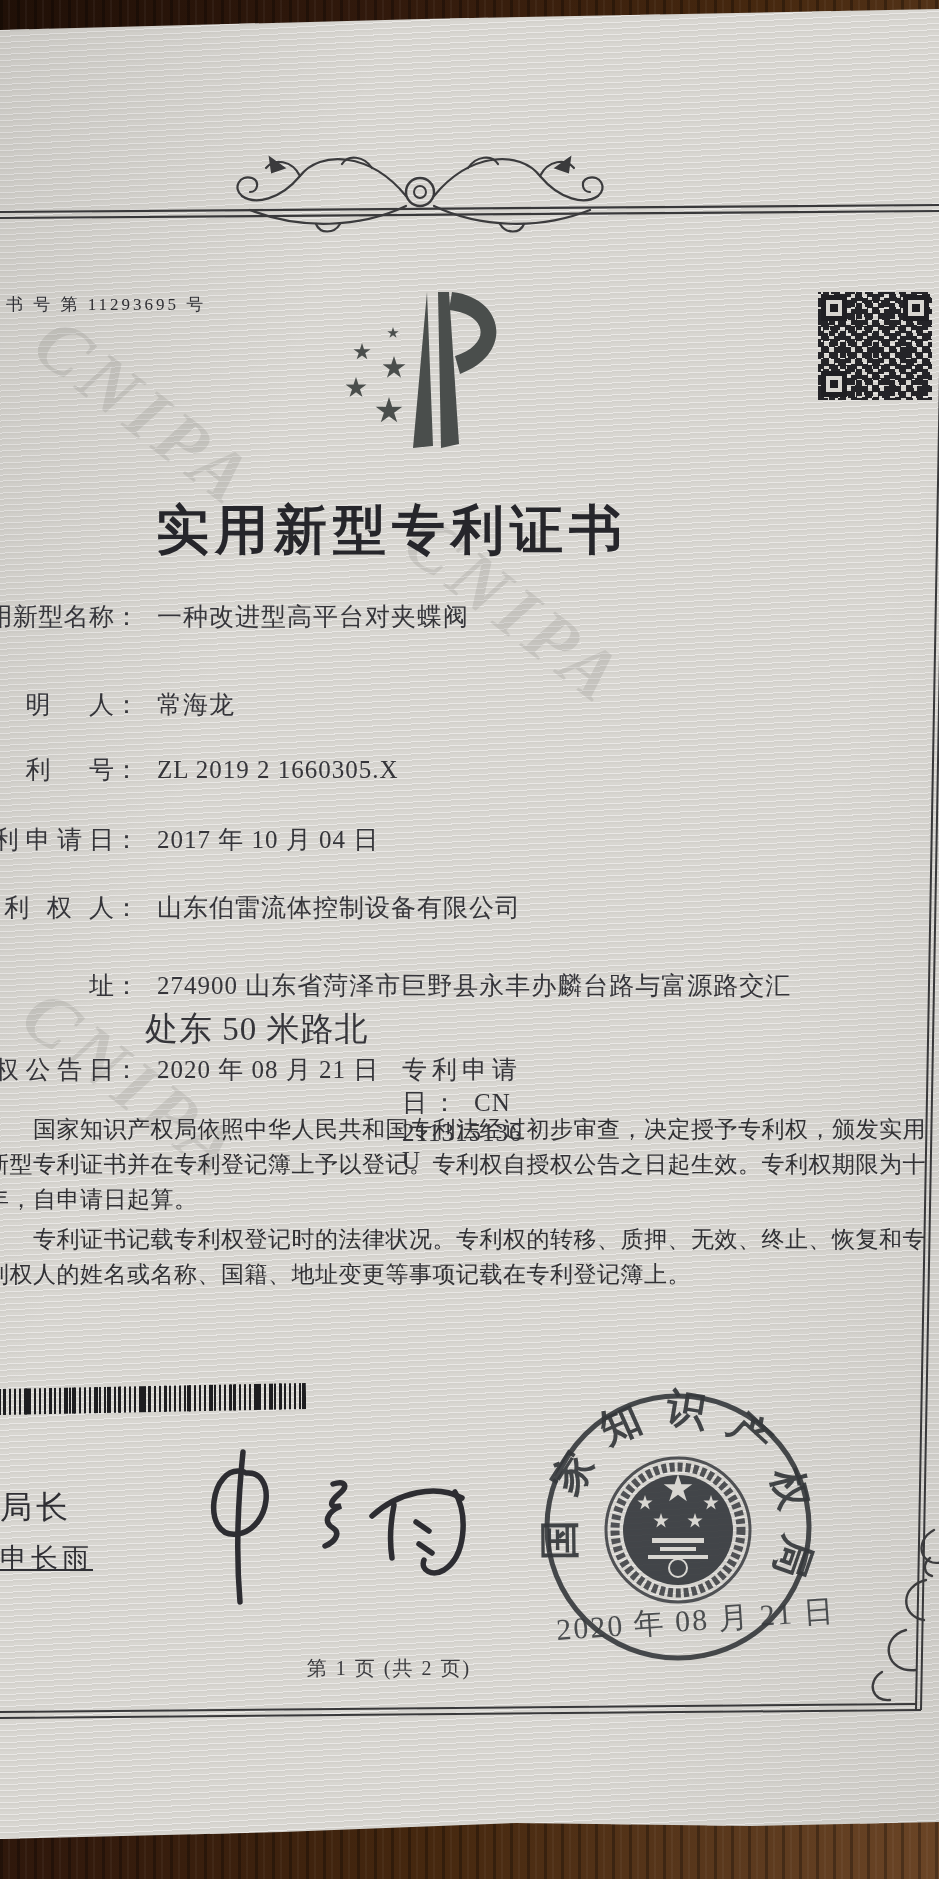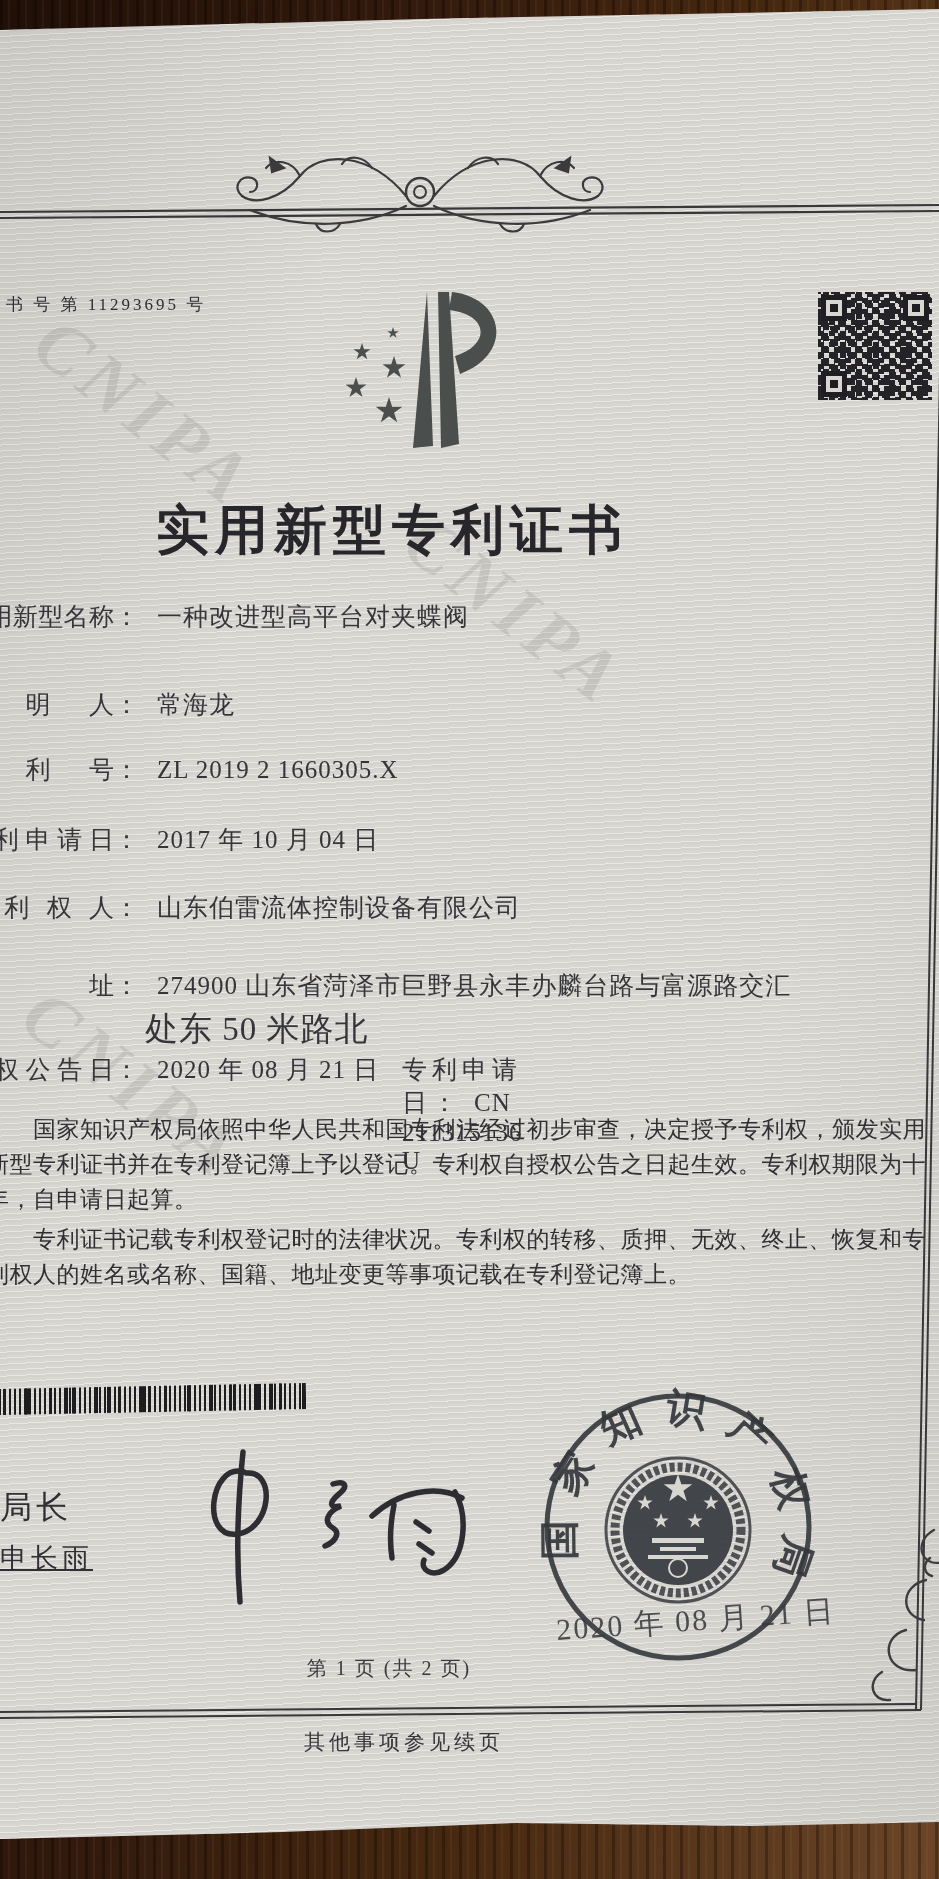--- a/index.html
+++ b/index.html
@@ -206,15 +206,14 @@
   <div class="bodyline" style="top:1182px">年，自申请日起算。</div>
   <div class="bodyline" style="top:1222px">　　专利证书记载专利权登记时的法律状况。专利权的转移、质押、无效、终止、恢复和专</div>
   <div class="bodyline" style="top:1257px">利权人的姓名或名称、国籍、地址变更等事项记载在专利登记簿上。</div>
 
   <div class="abs" id="barcode"></div>
 
   <div class="abs" id="signer-title">局长</div>
   <div class="abs" id="signer-name">申长雨</div>
 
   <div class="abs" id="pagenum">第 1 页 (共 2 页)</div>
-  <div class="abs" id="note">其他事项参见续页</div>
 
 </div>
 
 </body></html>

